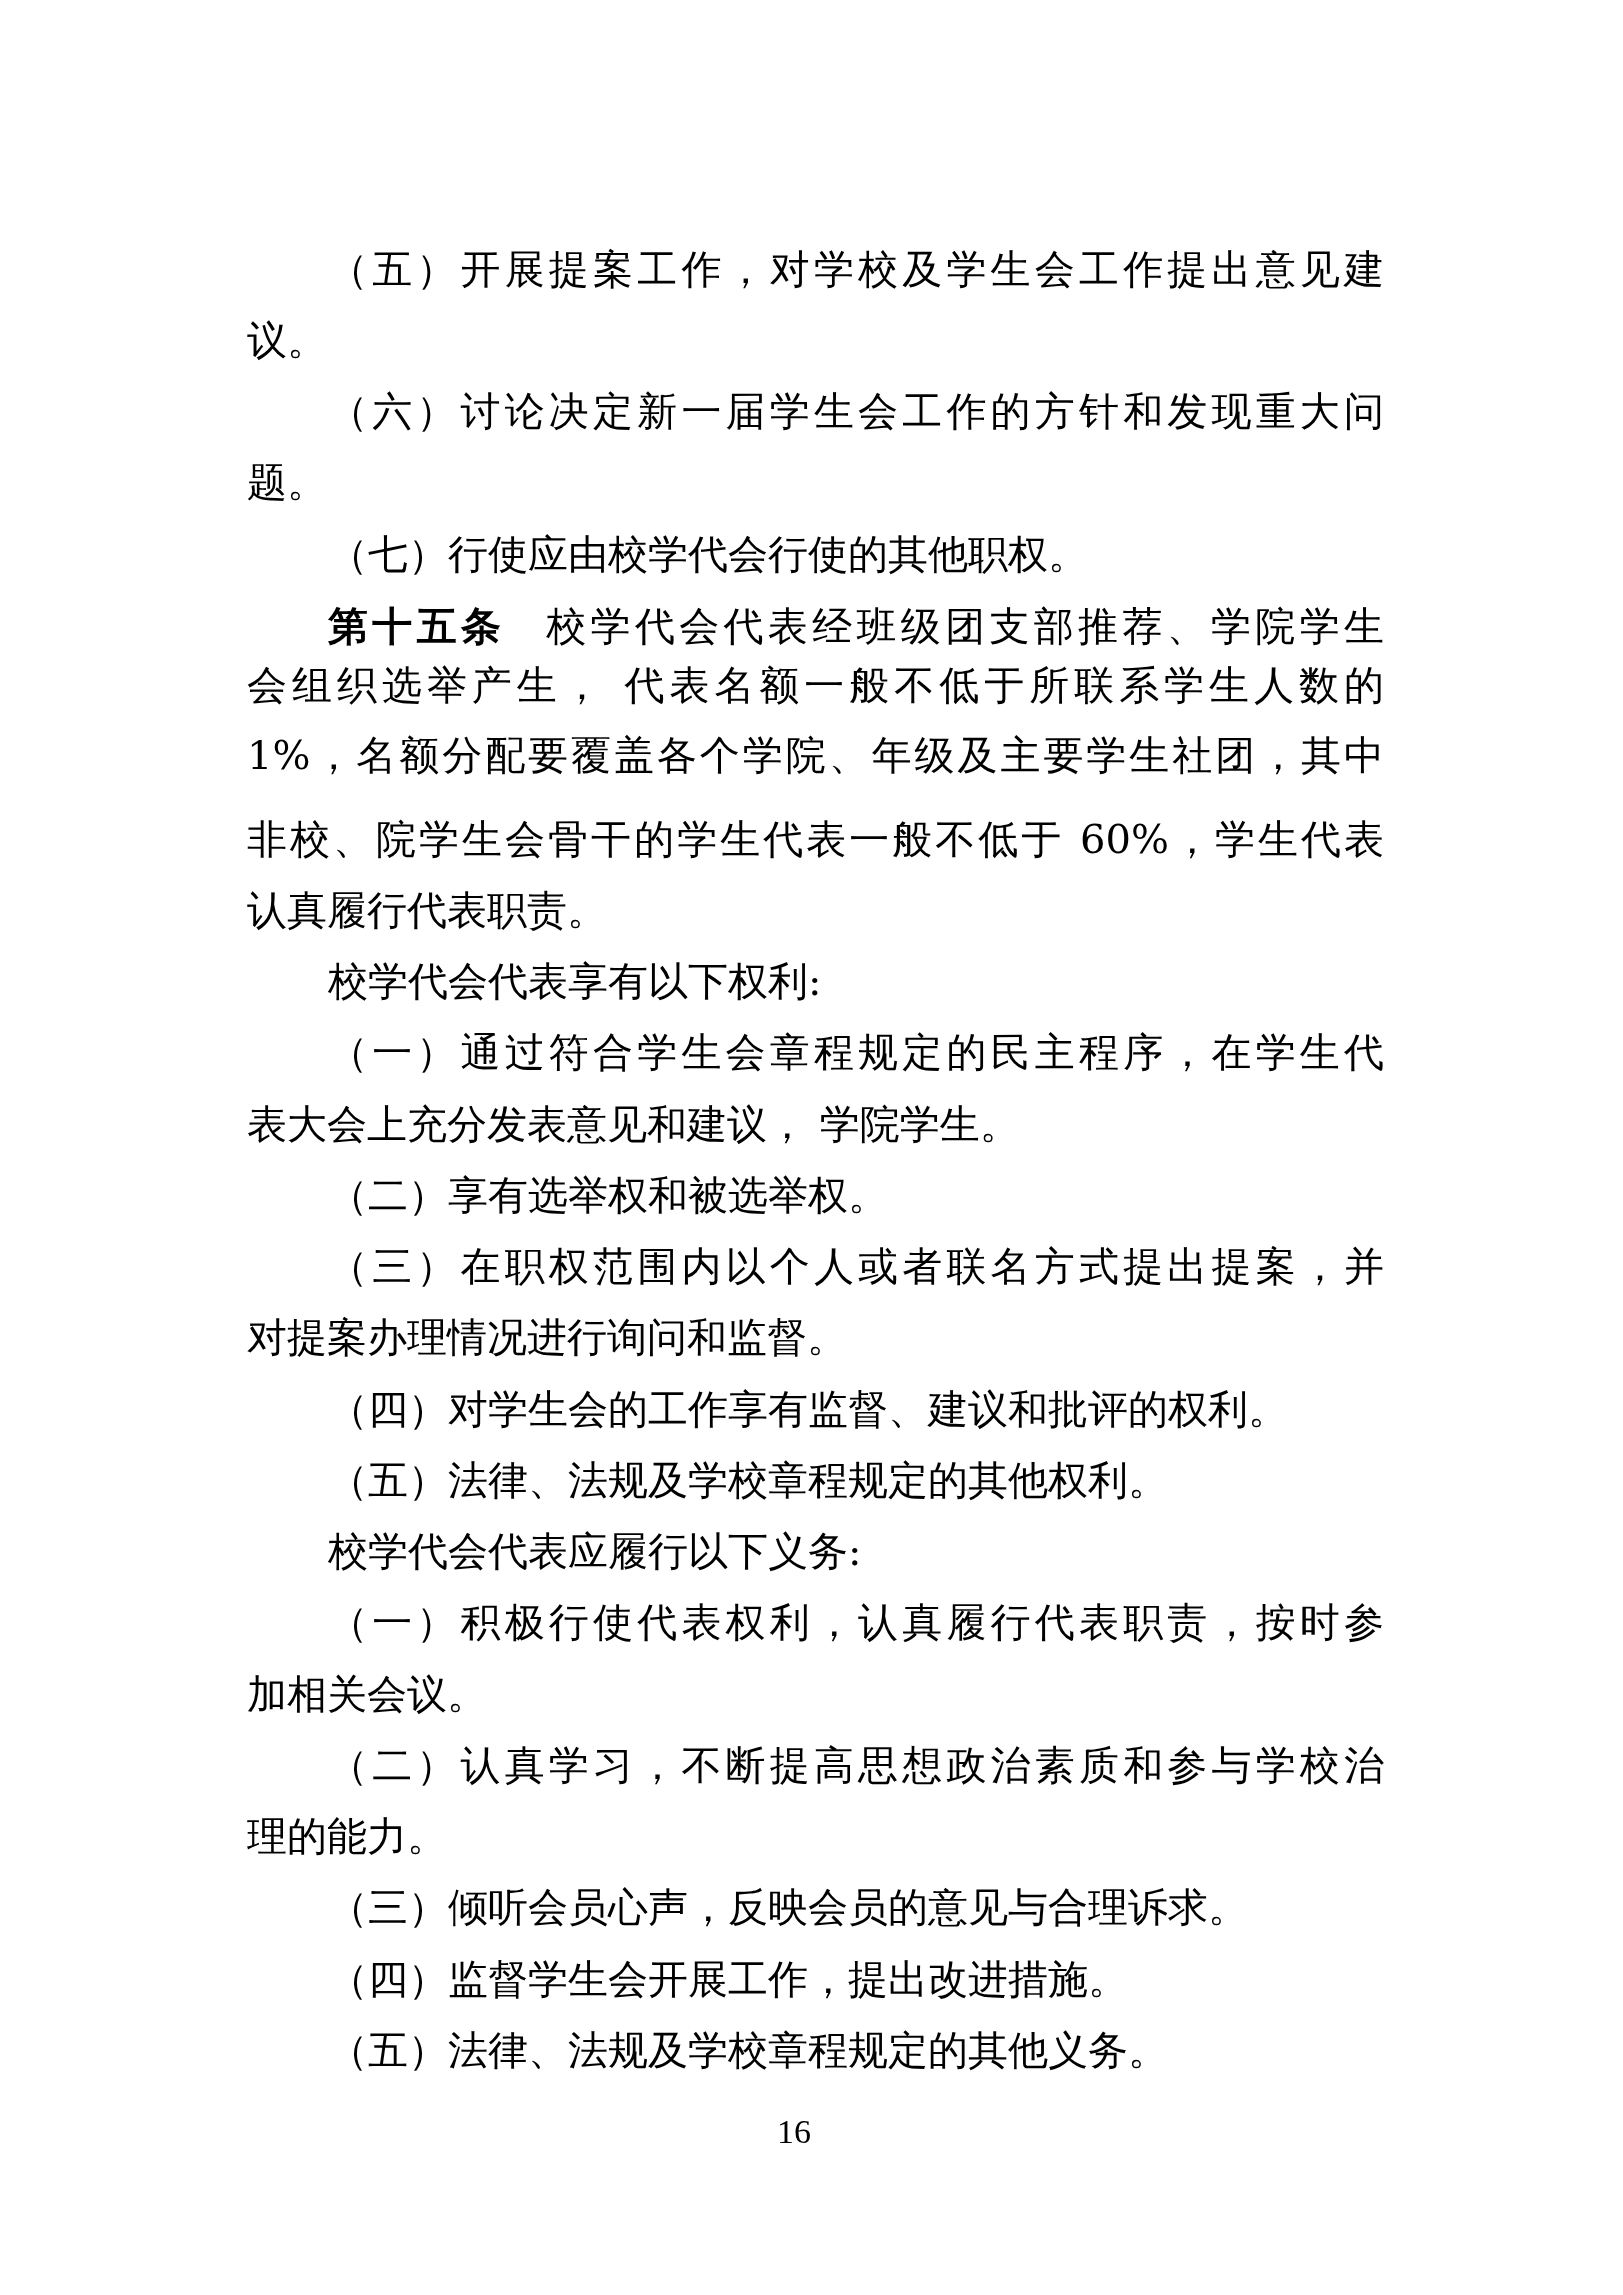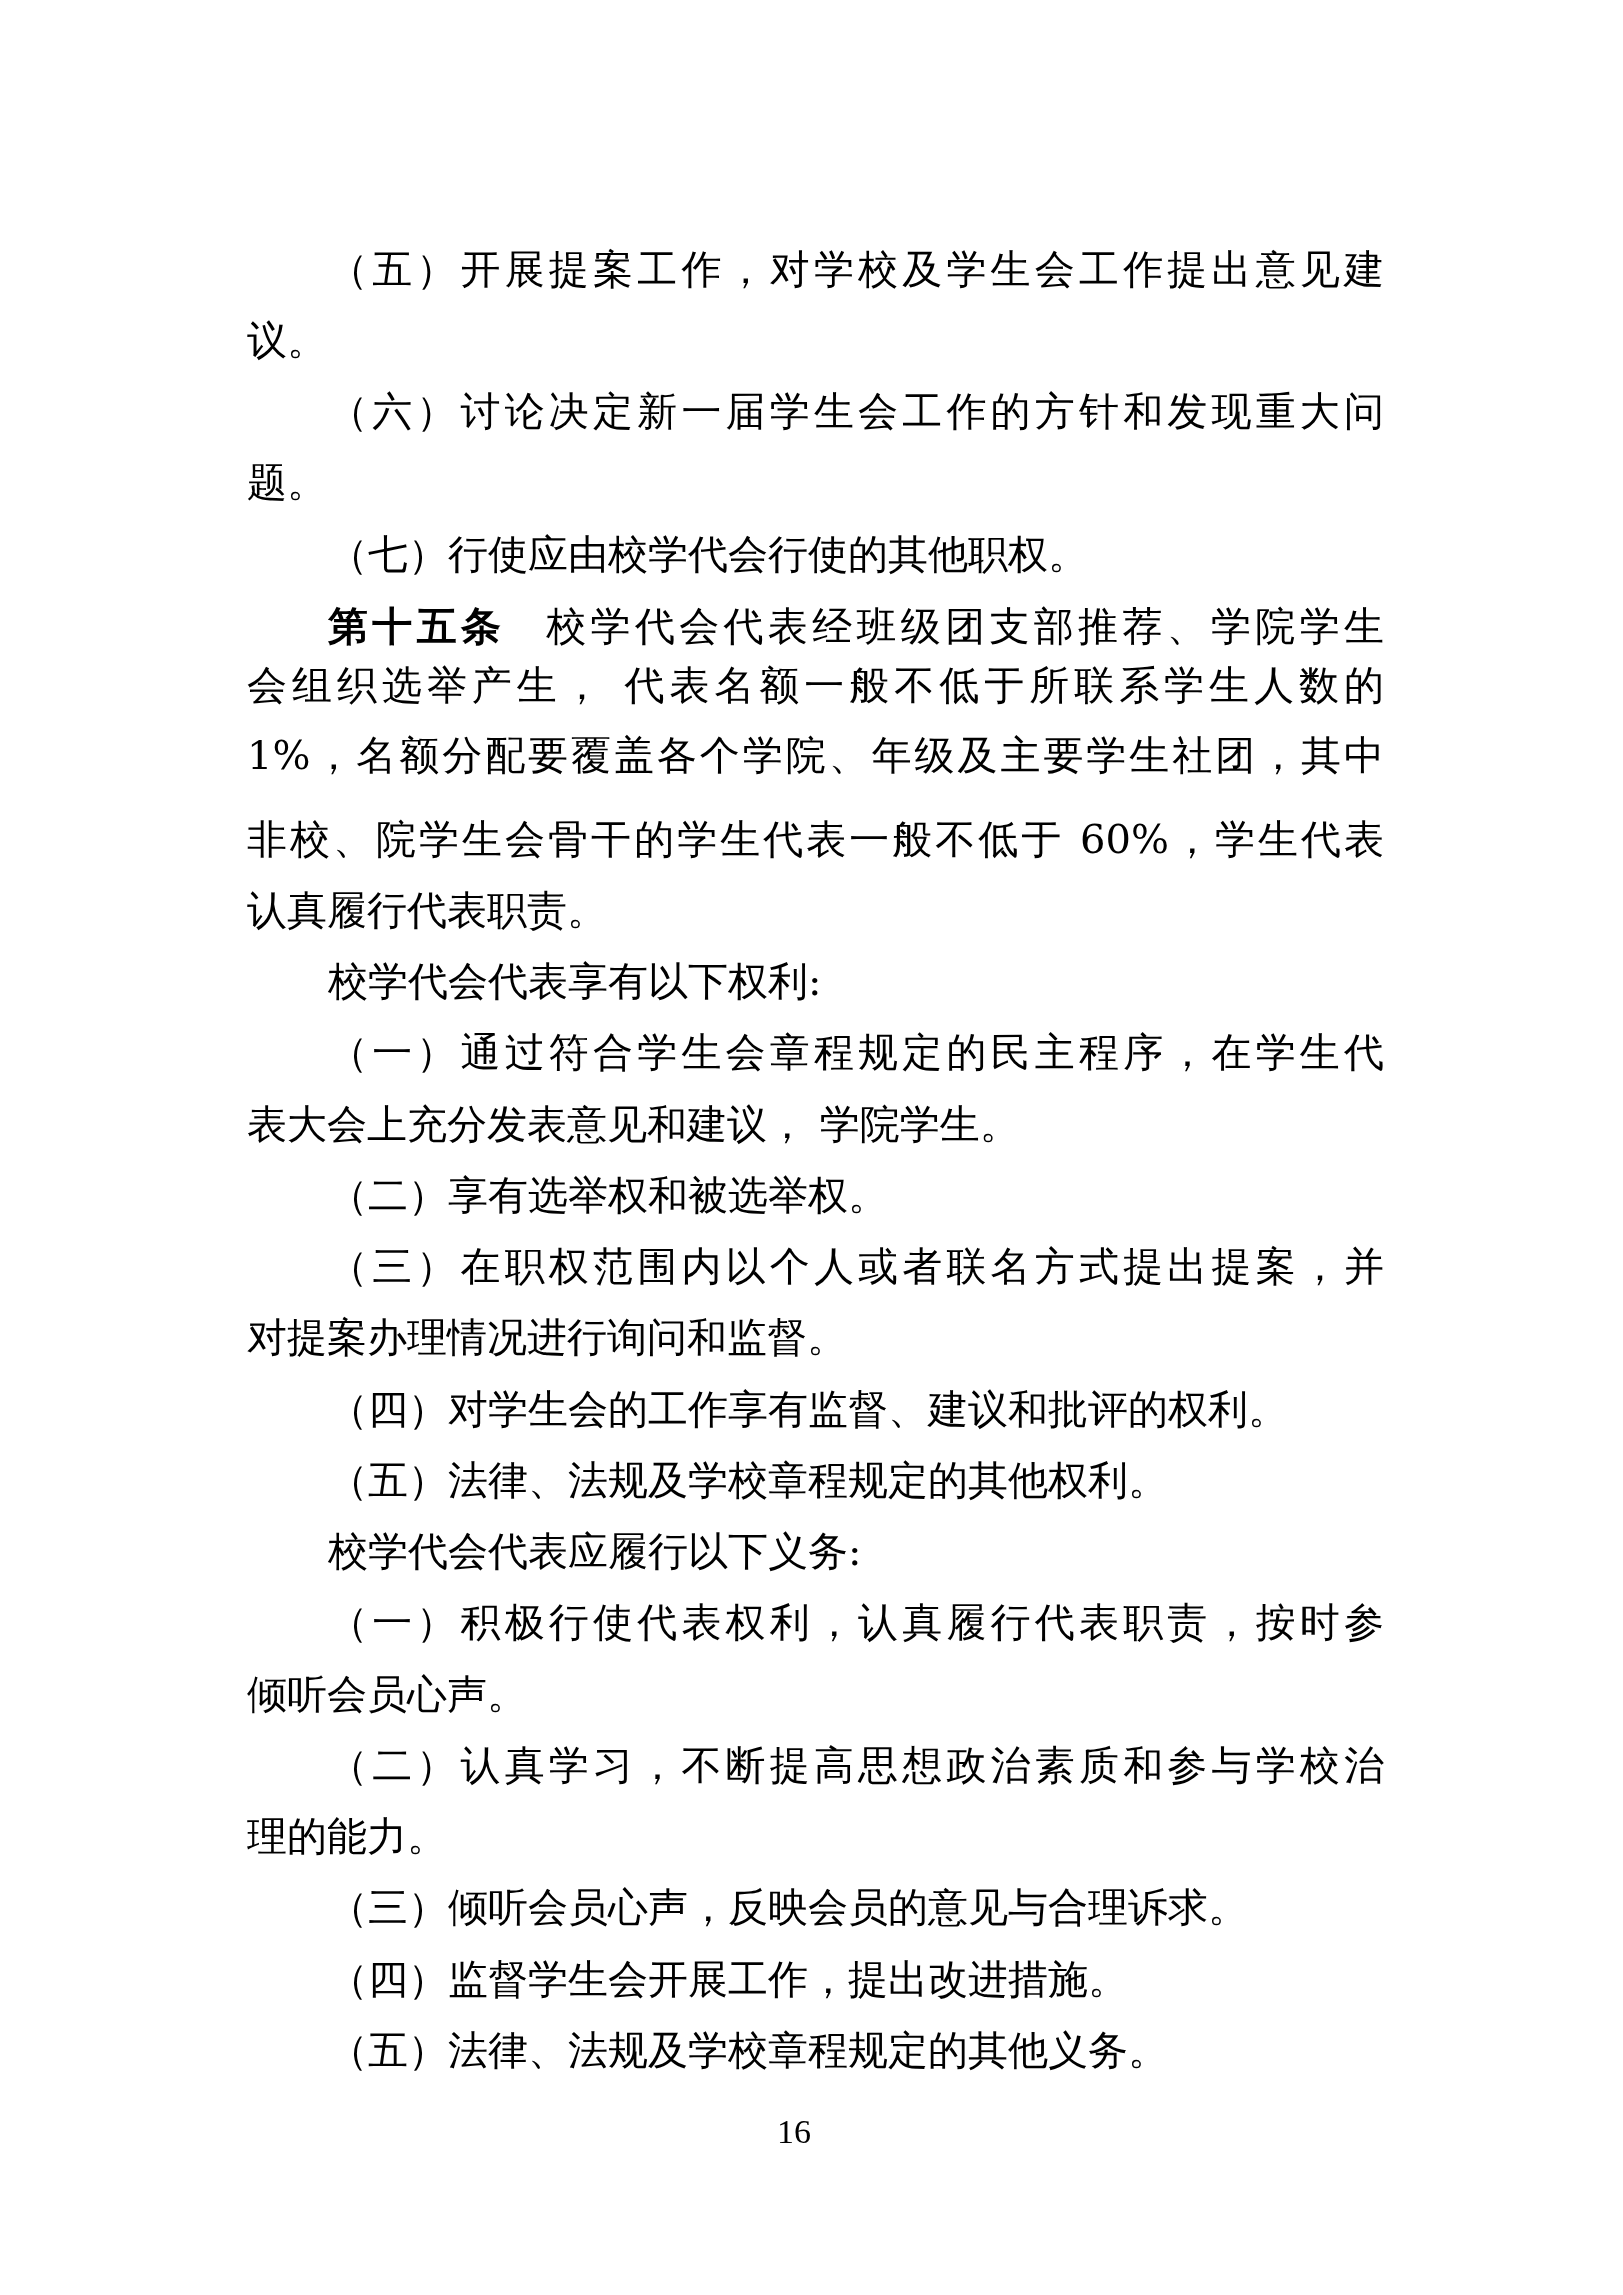--- a/index.html
+++ b/index.html
@@ -72,21 +72,21 @@
   <div class="line indent" style="top:922px">校学代会代表享有以下权利:</div>
   <div class="line indent full" style="top:993px">（一）通过符合学生会章程规定的民主程序，在学生代</div>
   <div class="line" style="top:1065px">表大会上充分发表意见和建议， 学院学生。</div>
   <div class="line indent" style="top:1136px">（二）享有选举权和被选举权。</div>
   <div class="line indent full" style="top:1207px">（三）在职权范围内以个人或者联名方式提出提案，并</div>
   <div class="line" style="top:1278px">对提案办理情况进行询问和监督。</div>
   <div class="line indent" style="top:1350px">（四）对学生会的工作享有监督、建议和批评的权利。</div>
   <div class="line indent" style="top:1421px">（五）法律、法规及学校章程规定的其他权利。</div>
   <div class="line indent" style="top:1492px">校学代会代表应履行以下义务:</div>
   <div class="line indent full" style="top:1563px">（一）积极行使代表权利，认真履行代表职责，按时参</div>
-  <div class="line" style="top:1635px">倾听会员心声。</div>
+  <div class="line" style="top:1635px">加相关会议。</div>
   <div class="line indent full" style="top:1706px">（二）认真学习，不断提高思想政治素质和参与学校治</div>
   <div class="line" style="top:1777px">理的能力。</div>
   <div class="line indent" style="top:1848px">（三）倾听会员心声，反映会员的意见与合理诉求。</div>
   <div class="line indent" style="top:1920px">（四）监督学生会开展工作，提出改进措施。</div>
   <div class="line indent" style="top:1991px">（五）法律、法规及学校章程规定的其他义务。</div>
 
   <div class="page-number">16</div>
 </div>
 
 

